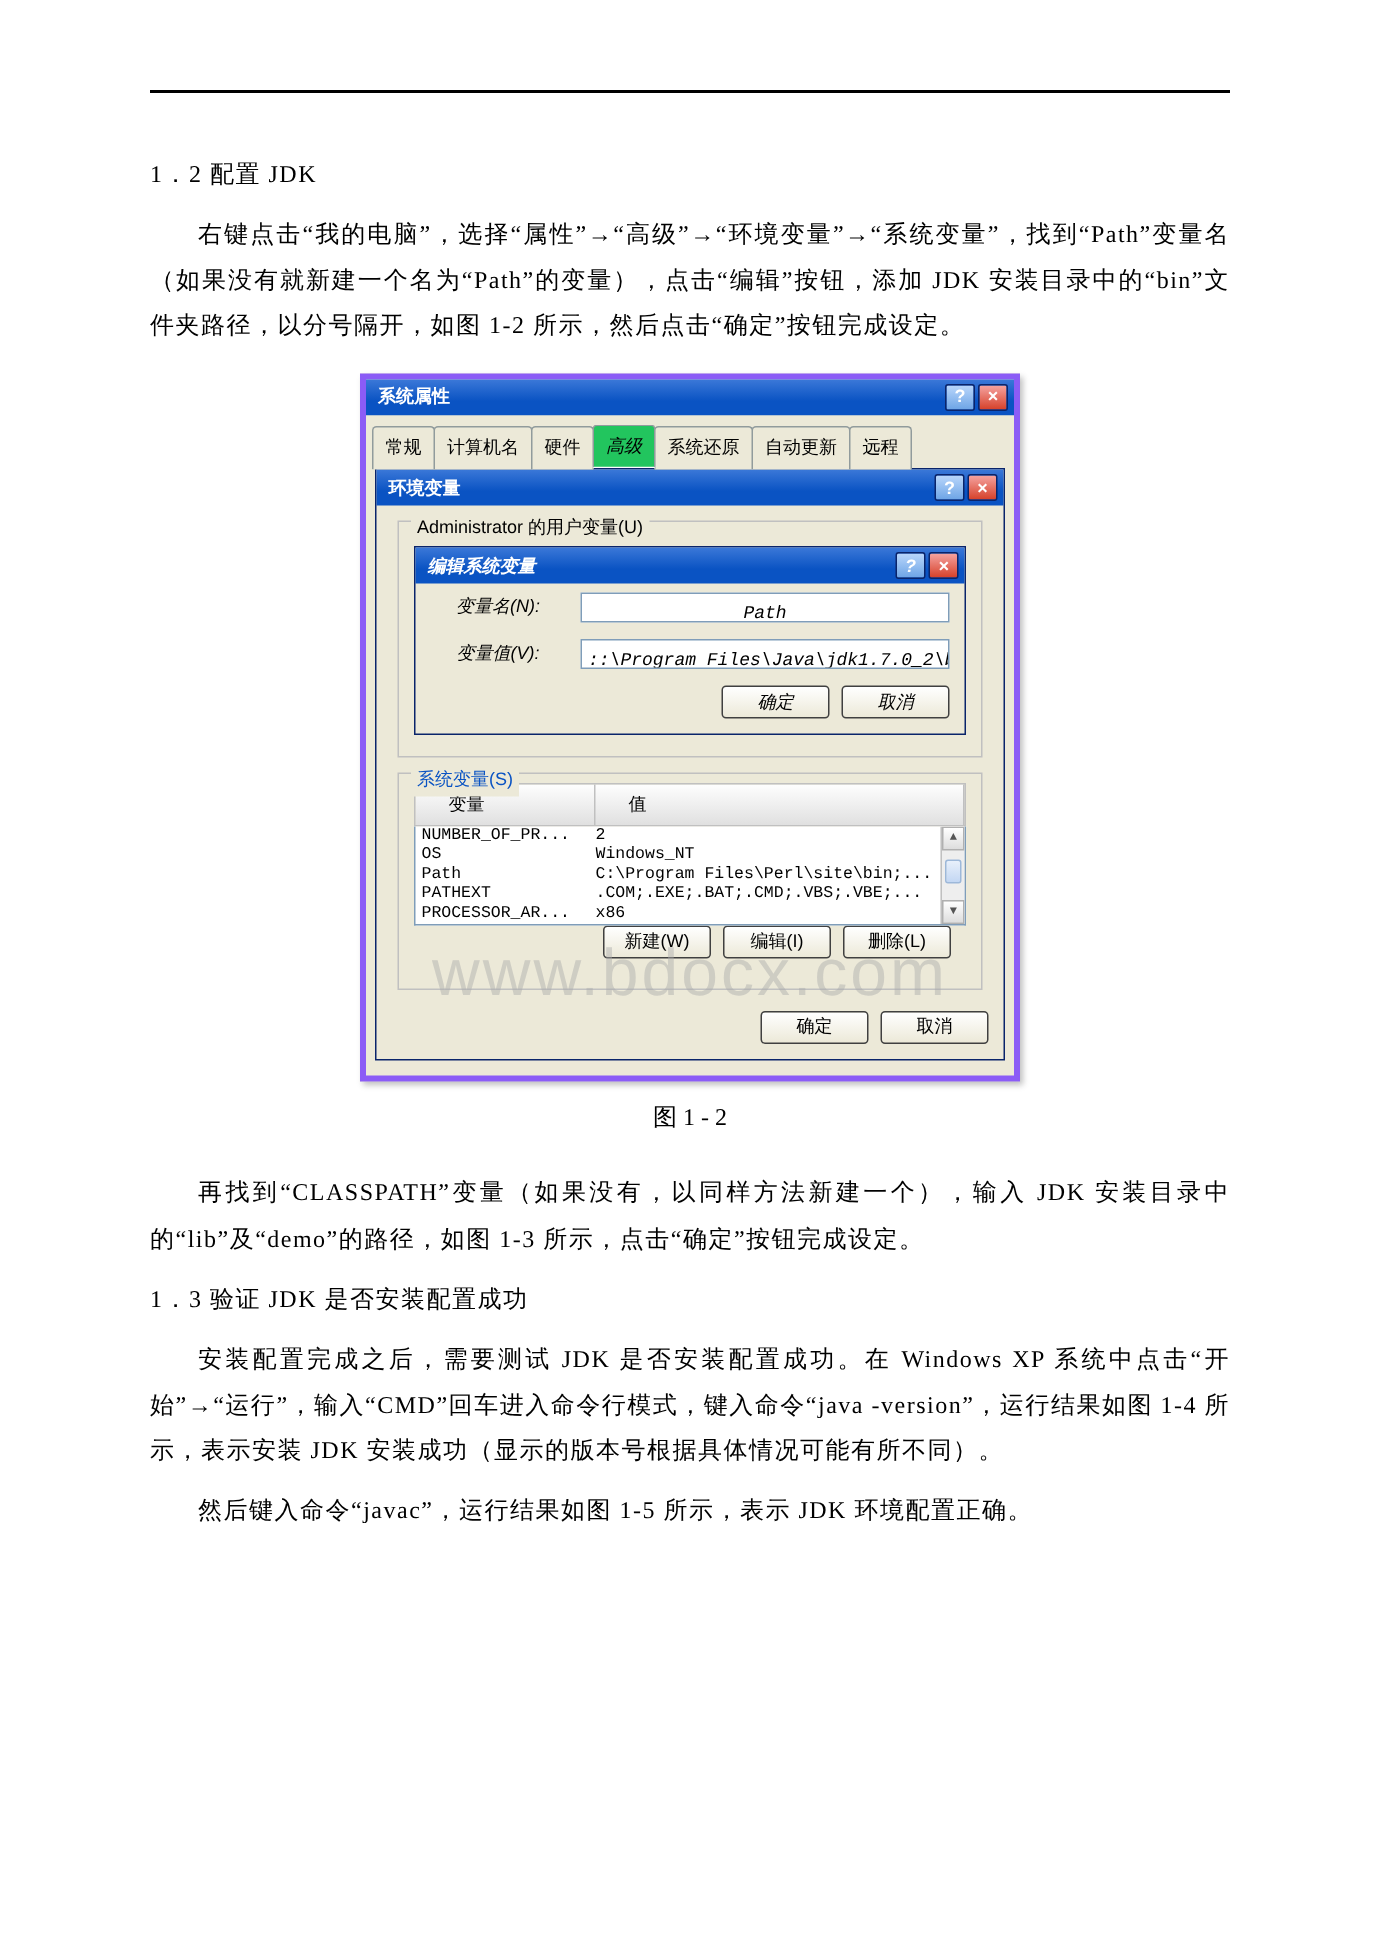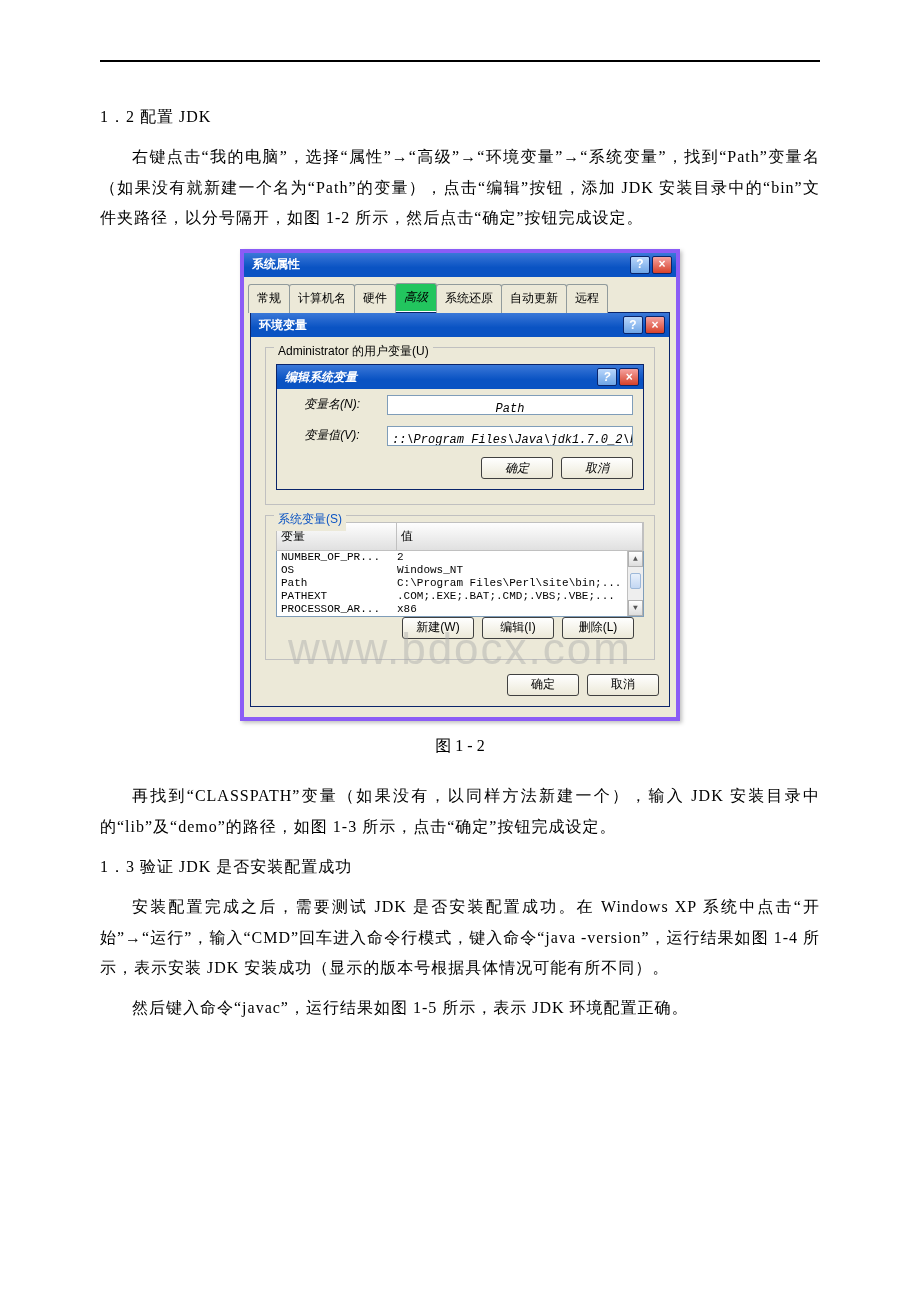--- a/index.html
+++ b/index.html
@@ -167,21 +167,21 @@
   }
 
   
   .list-header {
     display: flex;
     background: linear-gradient(to bottom, #fefefe, #e0e0e0);
     border: 1px solid #c0c0c0;
     font-size: 12px;
   }
   .list-header > div {
-    padding: 2px 4px;
+    padding: 2px 22px;
     border-right: 1px solid #c0c0c0;
   }
   .col-var { width: 120px; }
   .col-val { flex: 1; }
   .list-body {
     border: 1px solid #7f9db9;
     border-top: none;
     background: #fff;
     height: 66px;
     overflow: hidden;

